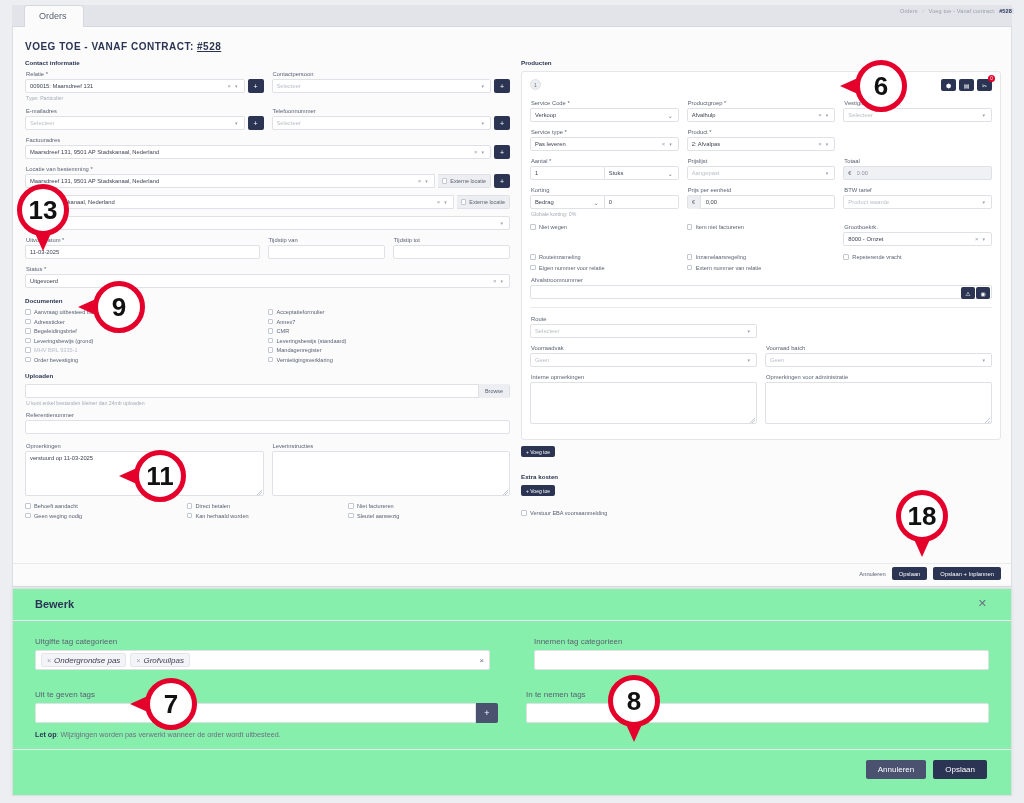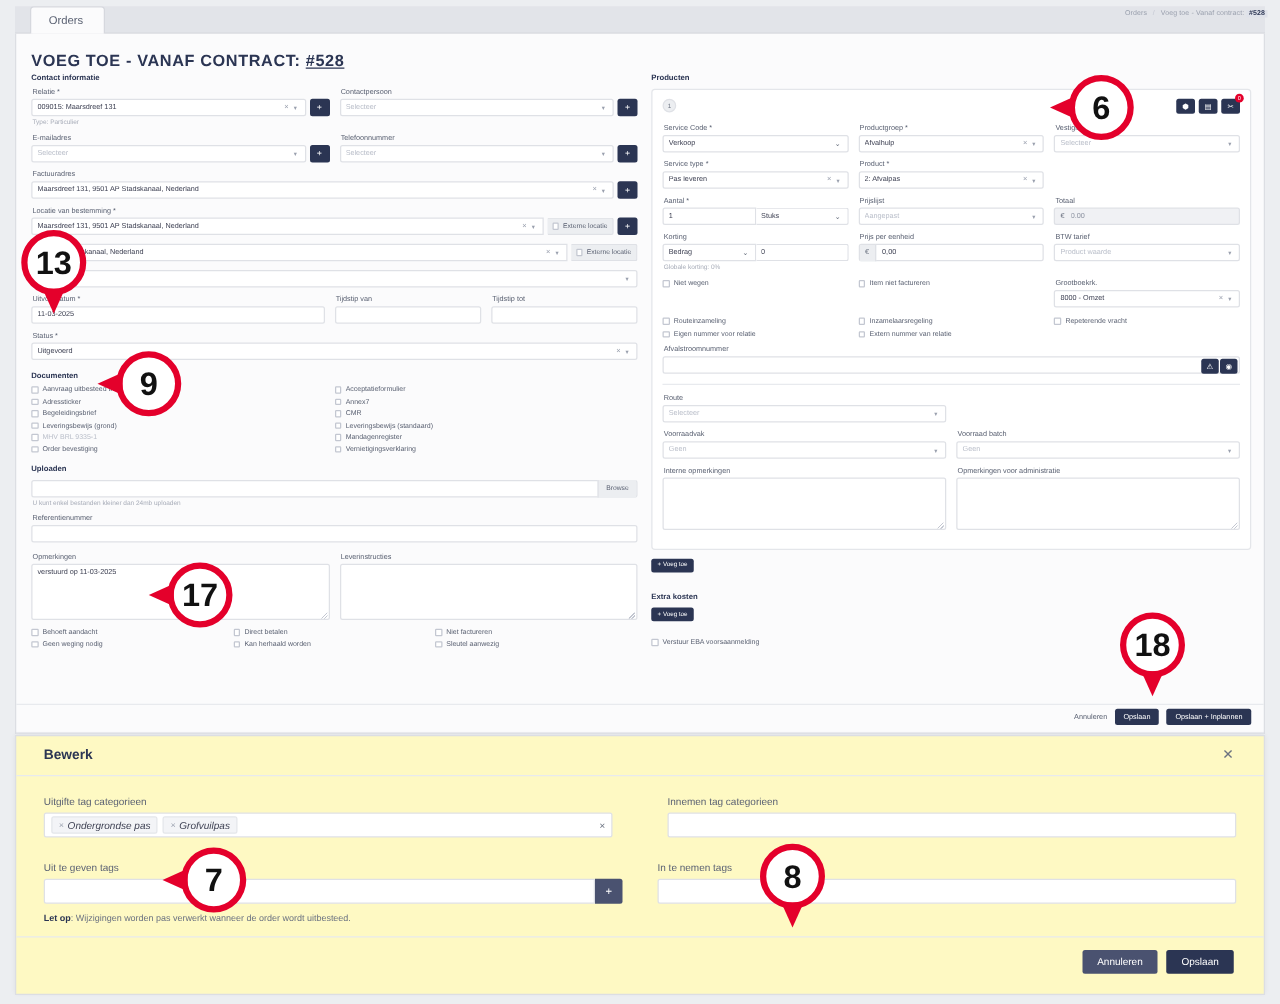--- a/index.html
+++ b/index.html
@@ -20,21 +20,21 @@
   .tab { position:absolute; left:12px; top:0; height:22px; padding:5px 16px 0 14px; background:#fbfbfc;
          border:1px solid #d6d8de; border-bottom:none; font-size:9px; color:#5b6273; font-weight:400;
          border-radius:3px 3px 0 0; }
   .breadcrumb { position:absolute; right:10px; top:8px; font-size:5.6px; color:#9aa0ae; letter-spacing:.1px; white-space:nowrap; }
   .breadcrumb .bc-cur { color:#2b3553; font-weight:700; background:#dfe2ea; padding:0 2px; }
   .breadcrumb .bc-sep { margin:0 3px; color:#c3c7d1; }
 
   .page { position:absolute; left:12px; top:27px; width:1000px; height:560px; background:#fbfbfc;
           border:1px solid #dcdee3; border-top:none; }
 
-  .pagetitle { position:absolute; left:12px; top:14px; font-size:13px; font-weight:700; color:#2b3553; letter-spacing:.5px; }
+  .pagetitle { position:absolute; left:12px; top:14px; font-size:10px; font-weight:700; color:#2b3553; letter-spacing:.5px; }
   .pagetitle u { text-decoration:underline; }
 
   .col-left  { position:absolute; left:12px;  top:32px; width:485px; }
   .col-right { position:absolute; left:508px; top:32px; width:480px; }
 
   
   .sect { font-size:6.2px; font-weight:700; color:#2b3553; margin:0 0 5px 0; }
   .lbl  { font-size:5.8px; color:#5b6273; margin:0 0 2px 1px; display:block; white-space:nowrap; }
   .hint { font-size:5.2px; color:#a7acb8; margin:2px 0 0 1px; }
   .row  { display:flex; gap:8px; margin-bottom:7px; }
@@ -86,21 +86,21 @@
             display:flex; align-items:center; justify-content:center; border-radius:2px; }
   .hr { height:1px; background:#e8eaee; margin:8px 0; }
 
   
   .pagefoot { position:absolute; right:10px; bottom:6px; display:flex; align-items:center; gap:6px; }
   .lnkbtn { font-size:5.8px; color:#5b6273; }
   .btn { background:#2b3553; color:#fff; font-size:5.8px; padding:3.5px 7px; border-radius:2px; white-space:nowrap; }
   .footline { position:absolute; left:0; right:0; bottom:22px; height:1px; background:#e8eaee; }
 
   
-  .modal { position:absolute; left:12px; top:588px; width:1000px; height:208px; background:#fef9c3;
+  .modal { position:absolute; left:12px; top:588px; width:1000px; height:208px; background:#86efac;
            border:1px solid #dcdee3; box-shadow:0 -1px 4px rgba(0,0,0,.06); }
   .modal-head { position:relative; height:32px; border-bottom:1px solid #e8eaee; }
   .modal-title { position:absolute; left:22px; top:9px; font-size:11px; font-weight:700; color:#2b3553; }
   .modal-close { position:absolute; right:24px; top:8px; font-size:11px; color:#6b7280; }
   .modal-body { position:absolute; left:0; right:0; top:32px; height:130px; padding:16px 22px 0 22px; }
   .modal-foot { position:absolute; left:0; right:0; bottom:0; height:46px; border-top:1px solid #e8eaee; }
   .modal-foot .acts { position:absolute; right:24px; top:10px; display:flex; gap:7px; }
   .mbtn { font-size:8px; padding:5px 12px; border-radius:2px; color:#fff; background:#2b3553; }
   .mbtn.sec { background:#4a5270; }
   .mlbl { font-size:8px; color:#5b6273; margin-bottom:4px; display:block; }
@@ -743,21 +743,21 @@
   </div>
   <div class="bub" style="left:93px; top:281px">
     <span>9</span>
     <span class="tail tail-l"></span>
   </div>
   <div class="bub" style="left:17px; top:184px">
     <span>13</span>
     <span class="tail tail-d"></span>
   </div>
   <div class="bub" style="left:134px; top:450px">
-    <span>17</span>
+    <span>11</span>
     <span class="tail tail-l"></span>
   </div>
   <div class="bub" style="left:896px; top:490px">
     <span>18</span>
     <span class="tail tail-d"></span>
   </div>
 
 </div>
 
 </body></html>

